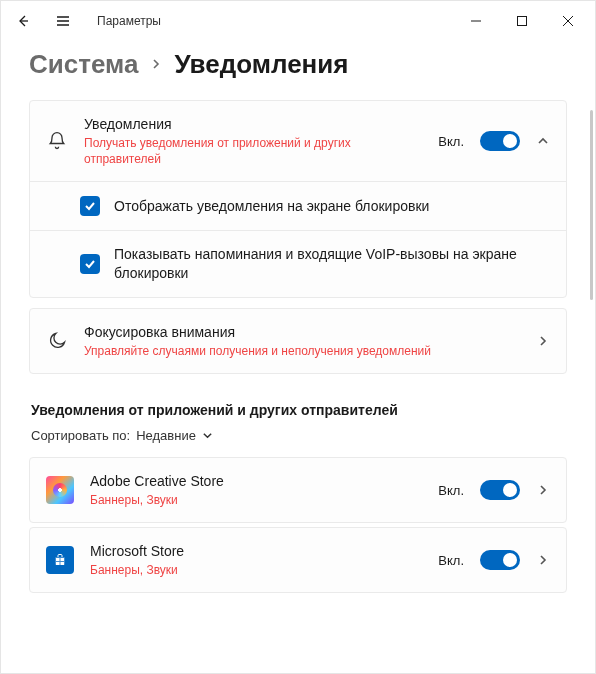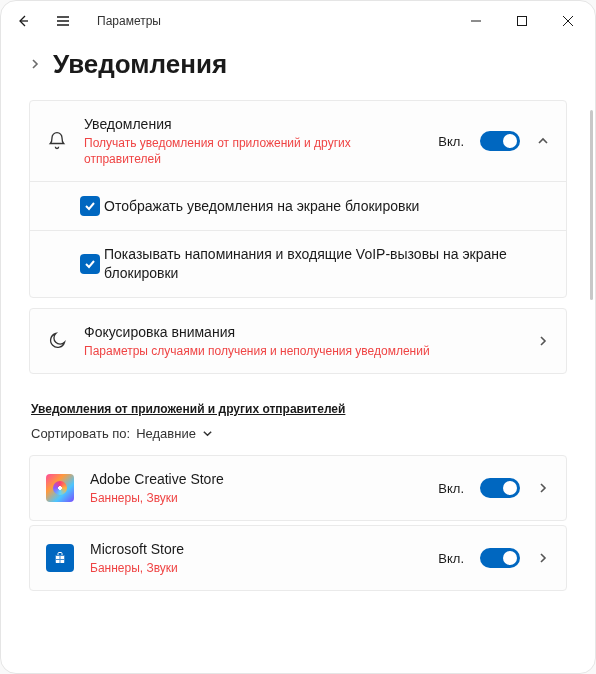--- a/index.html
+++ b/index.html
@@ -11,21 +11,21 @@
     overflow: hidden;
     position: relative;
     font-size: 14px;
     color: #1a1a1a;
   }
   .window {
     background: #fff;
     width: 596px;
     height: 674px;
     border: 1px solid #e5e5e5;
-    border-radius: 16px;
+    border-radius: 0;
     display: flex;
     flex-direction: column;
   }
   .titlebar {
     display: flex;
     align-items: center;
     height: 40px;
     padding: 0 4px;
   }
   .titlebar .left {
@@ -94,21 +94,21 @@
     padding: 14px 16px;
     gap: 16px;
     cursor: pointer;
   }
   .group .card-row { border-top: 1px solid #eaeaea; }
   .group .card-row:first-child { border-top: none; }
   .sub-row {
     display: flex;
     align-items: center;
     padding: 14px 16px 14px 50px;
-    gap: 4px;
+    gap: 14px;
     border-top: 1px solid #eaeaea;
   }
   .row-icon {
     width: 22px;
     display: flex;
     justify-content: center;
     flex-shrink: 0;
     color: #333;
   }
   .row-text {
@@ -163,24 +163,23 @@
     height: 20px;
     border-radius: 4px;
     background: #0067c0;
     display: flex;
     align-items: center;
     justify-content: center;
     flex-shrink: 0;
     cursor: pointer;
   }
   .section-heading {
-    font-size: 12px;
+    font-size: 14px;
     font-weight: 600;
     margin: 28px 0 10px 2px;
-    text-decoration: underline;
   }
   .sort-row {
     display: flex;
     align-items: center;
     gap: 6px;
     font-size: 13px;
     color: #333;
     margin: 0 0 14px 2px;
     cursor: pointer;
   }
@@ -248,20 +247,21 @@
     </div>
     <div class="winbtn close">
       <svg width="10" height="10" viewBox="0 0 10 10" stroke="currentColor" stroke-width="1">
           <path d="M0 0l10 10M10 0L0 10"></path>
         </svg>
     </div>
   </div>
 
   <div class="content">
     <div class="breadcrumb">
+      <span class="crumb">Система</span>
       <span class="chev">
         <svg width="12" height="12" viewBox="0 0 12 12" fill="none" stroke="currentColor" stroke-width="1.6">
             <path d="M4 2l4 4-4 4"></path>
           </svg>
       </span>
       <span class="current">Уведомления</span>
     </div>
 
     <div class="card group">
       <div class="card-row">
@@ -308,21 +308,21 @@
 
     <div class="card">
       <div class="card-row">
         <div class="row-icon">
           <svg width="20" height="20" viewBox="0 0 24 24" fill="none" stroke="currentColor" stroke-width="1.6">
               <path d="M21 13.5A8.5 8.5 0 1 1 10.5 3a7 7 0 0 0 10.5 10.5z"></path>
             </svg>
         </div>
         <div class="row-text">
           <div class="row-title">Фокусировка внимания</div>
-          <div class="row-desc">Параметры случаями получения и неполучения уведомлений</div>
+          <div class="row-desc">Управляйте случаями получения и неполучения уведомлений</div>
         </div>
         <div class="nav-chev">
           <svg width="12" height="12" viewBox="0 0 12 12" fill="none" stroke="currentColor" stroke-width="1.6">
               <path d="M4 2l4 4-4 4"></path>
             </svg>
         </div>
       </div>
     </div>
 
     <div class="section-heading">Уведомления от приложений и других отправителей</div>

